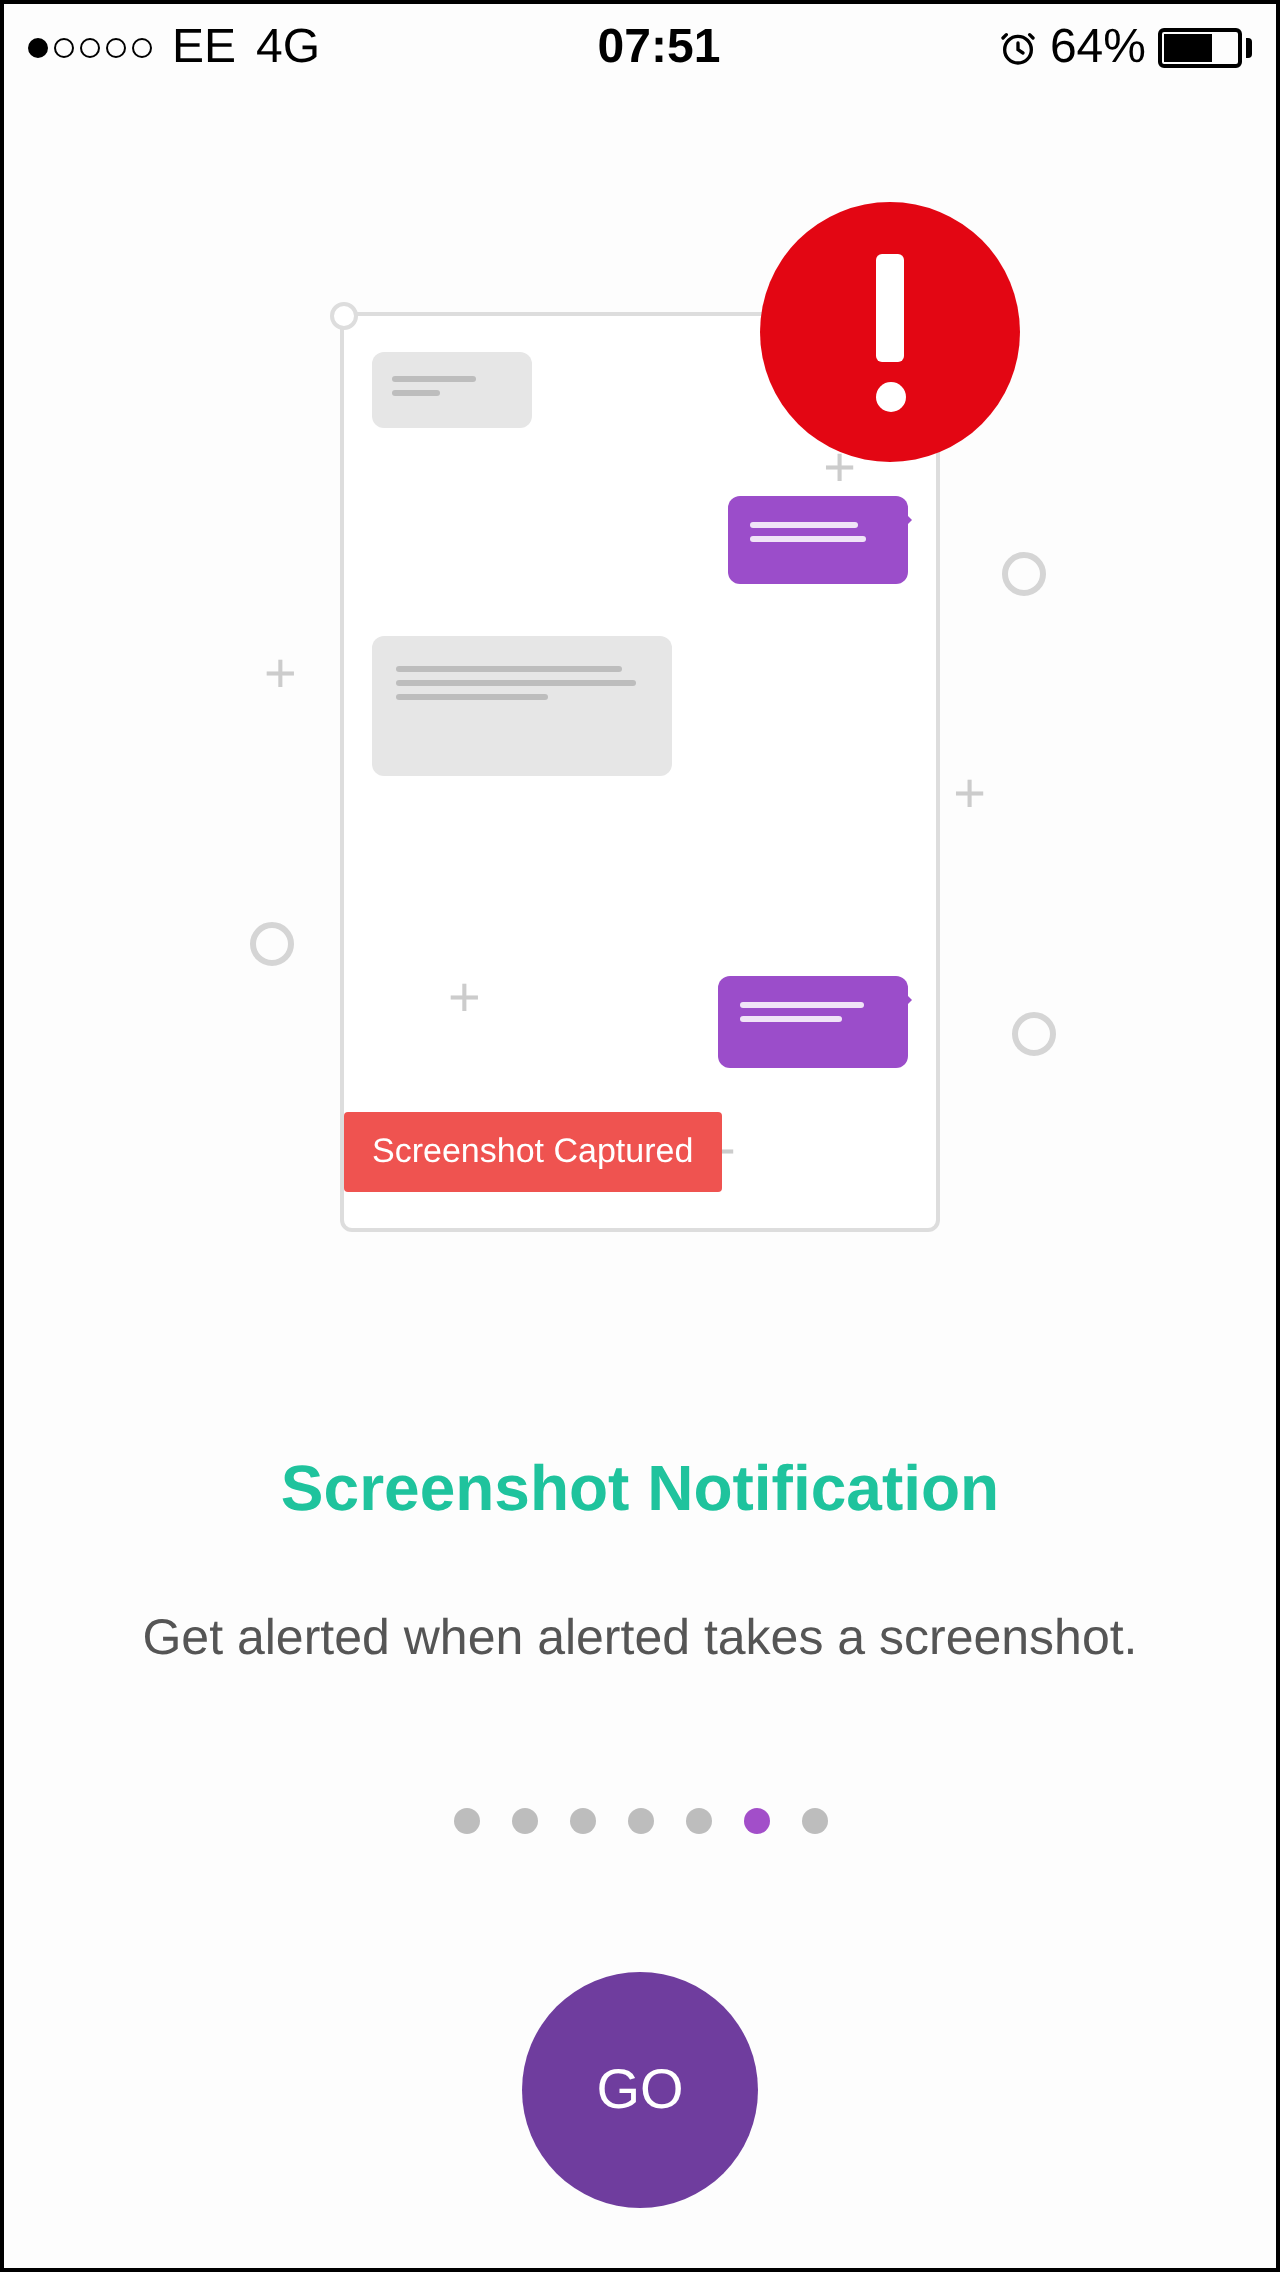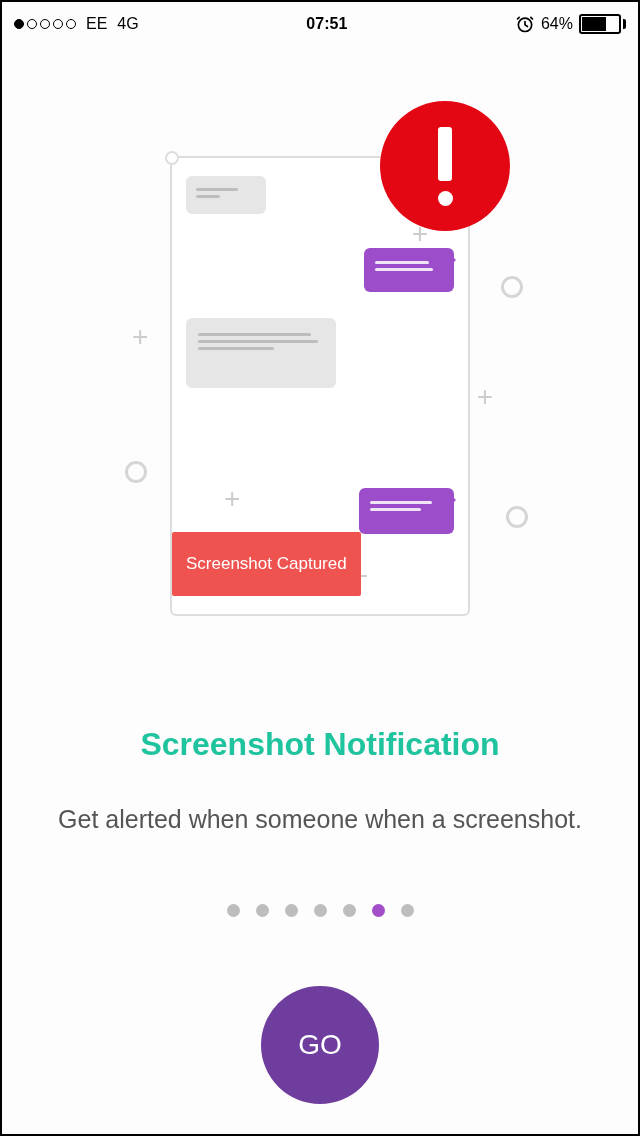--- a/index.html
+++ b/index.html
@@ -11,21 +11,21 @@
   position: relative;
   overflow: hidden;
   border: 2px solid #000;
 }
 .status-bar {
   height: 44px;
   display: flex;
   align-items: center;
   justify-content: space-between;
   padding: 0 12px;
-  font-size: 16px;
+  font-size: 24px;
   color: #000;
 }
 .status-left { display: flex; align-items: center; gap: 10px; }
 .signal-dots { display: flex; gap: 3px; align-items: center; }
 .signal-dots .dot { width: 10px; height: 10px; border-radius: 50%; border: 1.5px solid #000; }
 .signal-dots .dot.filled { background: #000; }
 .status-center { font-weight: 600; }
 .status-right { display: flex; align-items: center; gap: 6px; }
 .battery { display: flex; align-items: center; }
 .battery-body { width: 42px; height: 20px; border: 2px solid #000; border-radius: 3px; position: relative; }
@@ -86,21 +86,21 @@
   position: absolute;
   right: -8px; top: 6px;
   border: 6px solid transparent;
   border-left-color: #9b4dca;
 }
 .snap-banner {
   position: absolute;
   background: #ef5350;
   color: #fff;
   font-size: 17px;
-  padding: 22px 14px;
+  padding: 10px 14px;
   border-radius: 2px;
 }
 .deco-plus { position: absolute; color: #ccc; font-size: 28px; font-weight: 300; }
 .deco-circle { position: absolute; border: 3px solid #d5d5d5; border-radius: 50%; }
 
 .title {
   text-align: center;
   color: #1fc39d;
   font-size: 32px;
   font-weight: 600;
@@ -203,21 +203,21 @@
       </div>
   </div>
   <div class="deco-plus" style="left:130px; top:275px;">+</div>
   <div class="deco-plus" style="right:145px; top:335px;">+</div>
   <div class="deco-circle" style="left:123px; top:415px; width:22px; height:22px;"></div>
   <div class="deco-circle" style="right:115px; top:230px; width:22px; height:22px;"></div>
   <div class="deco-circle" style="right:110px; top:460px; width:22px; height:22px;"></div>
 </div>
 
 <h1 class="title">Screenshot Notification</h1>
-<p class="subtitle">Get alerted when someone when a screenshot.</p>
+<p class="subtitle">Get alerted when alerted takes a screenshot.</p>
 
 <div class="pager">
     <span class="pdot"></span>
     <span class="pdot"></span>
     <span class="pdot"></span>
     <span class="pdot"></span>
     <span class="pdot"></span>
     <span class="pdot active"></span>
     <span class="pdot"></span>
   </div>

